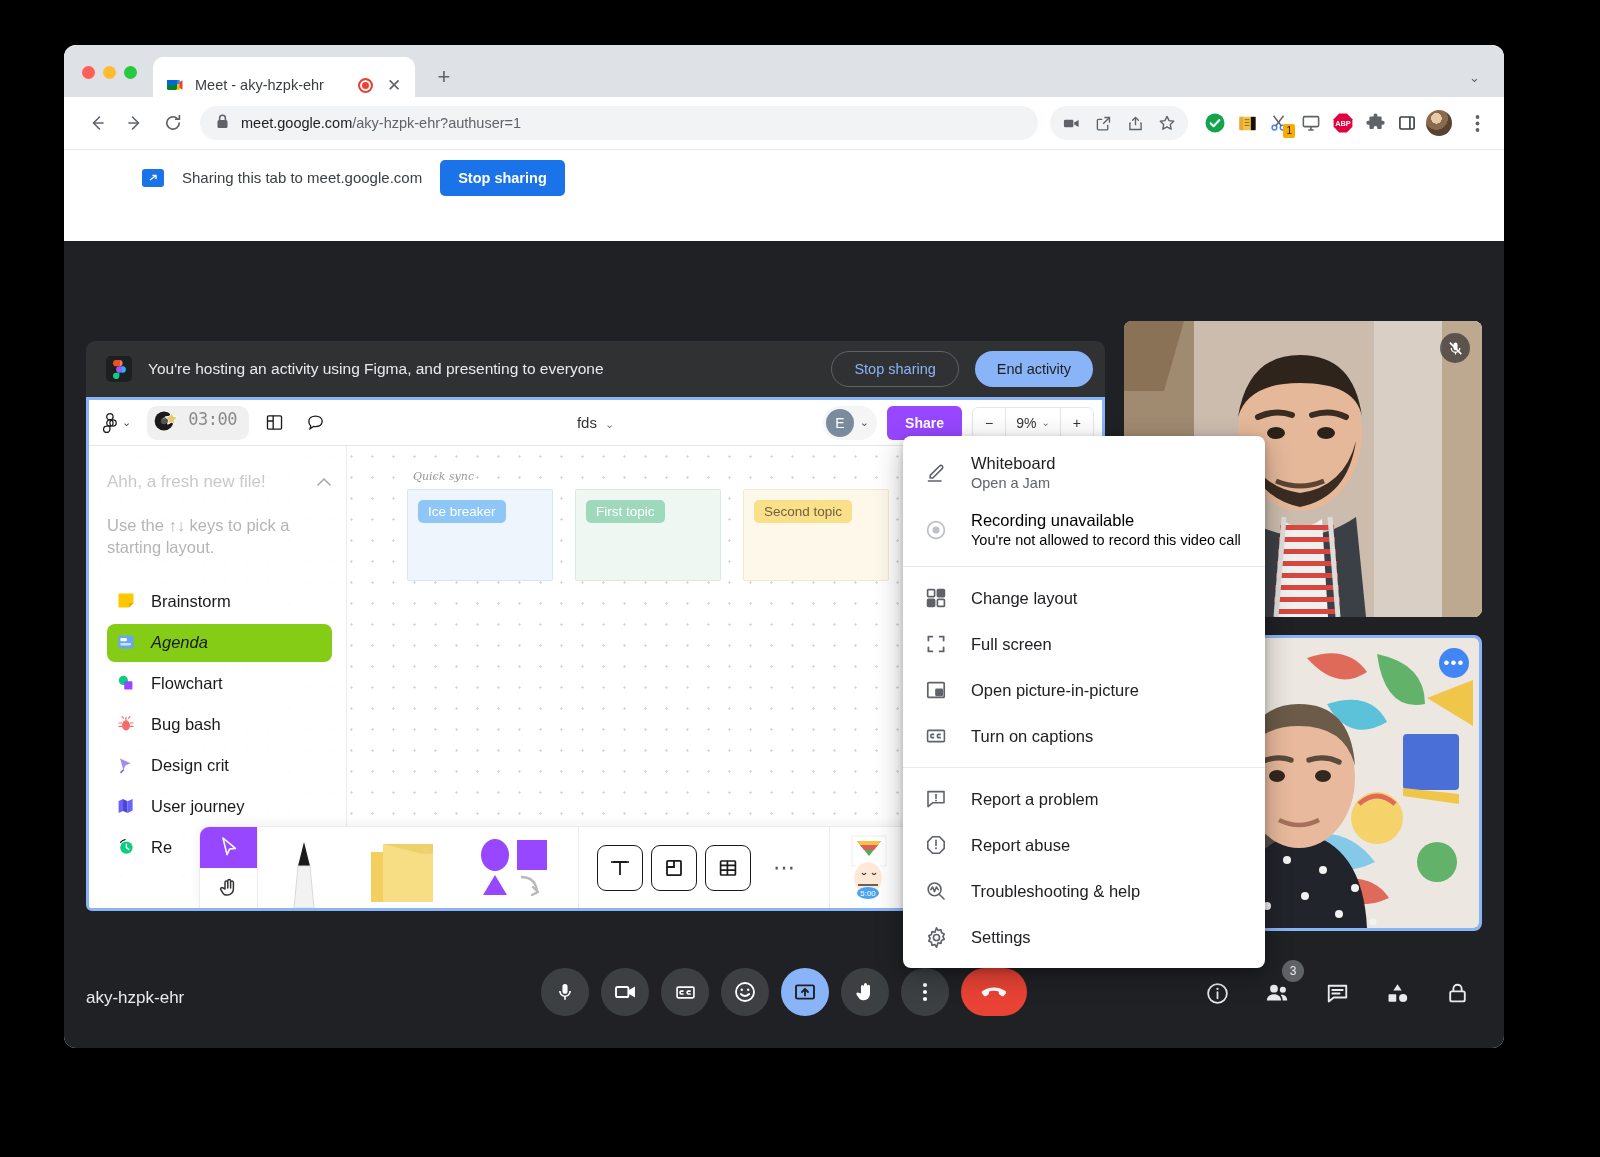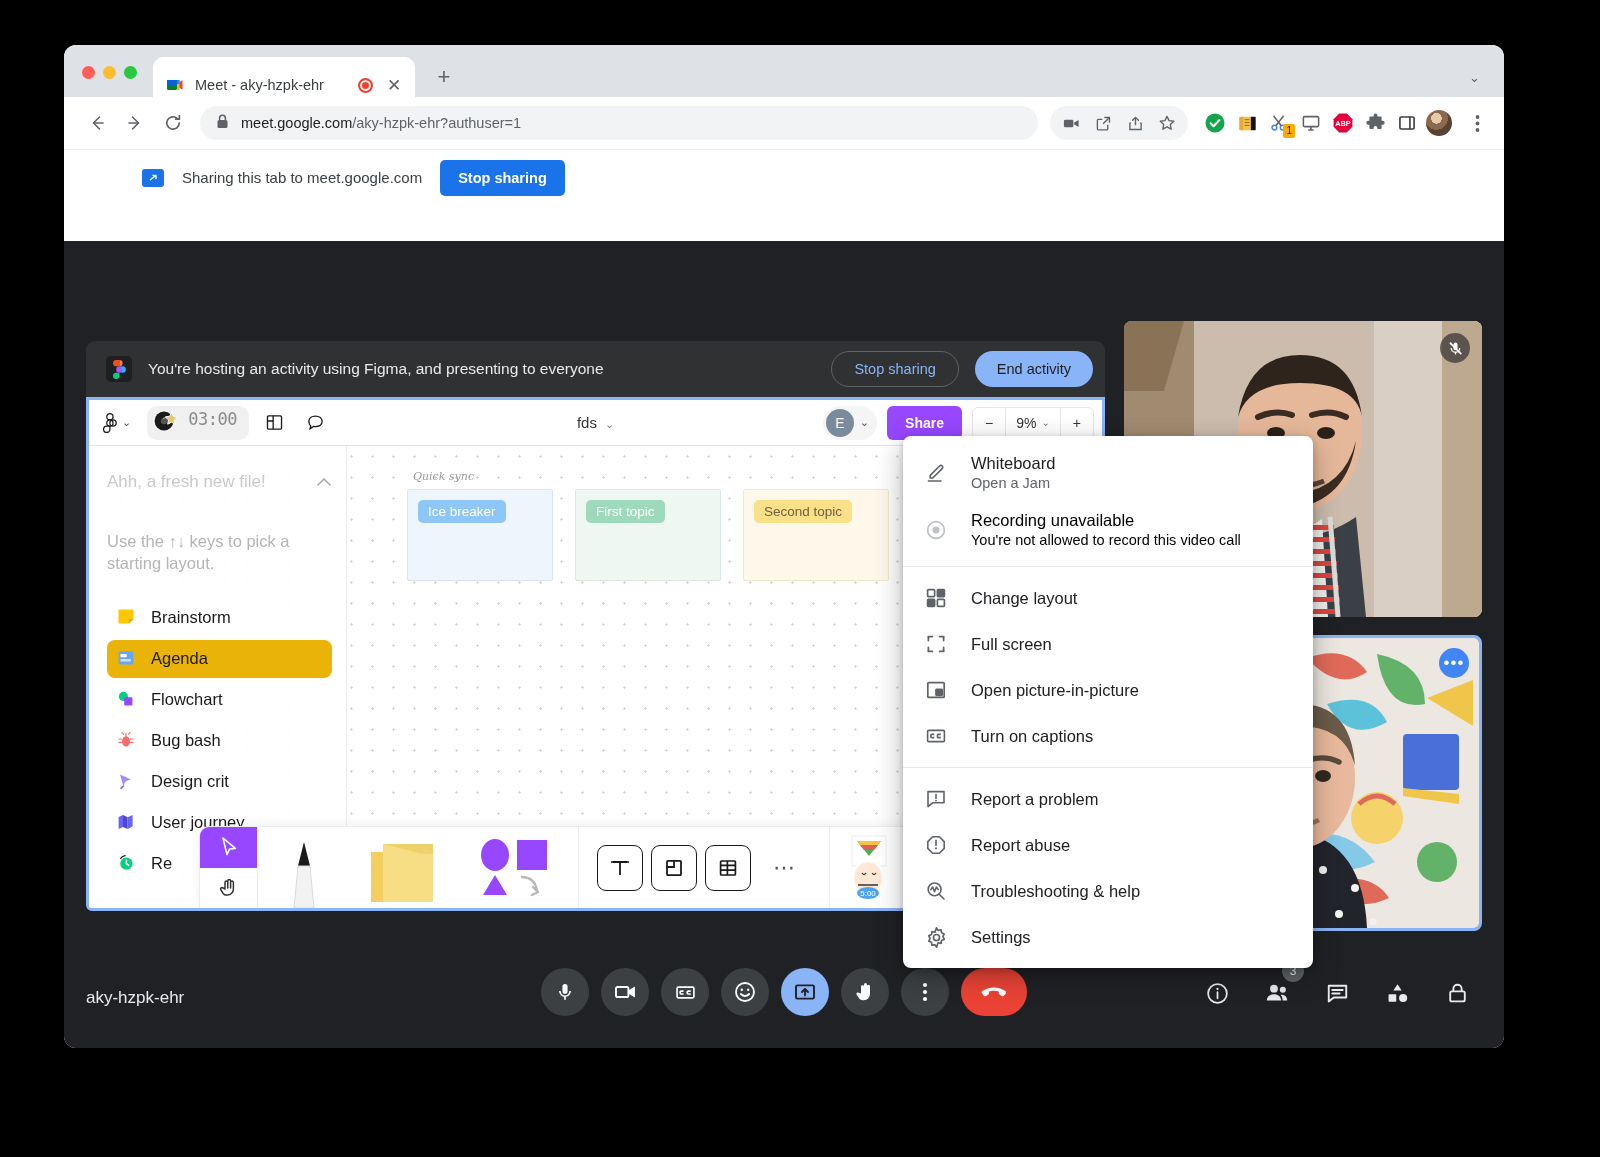--- a/index.html
+++ b/index.html
@@ -267,32 +267,32 @@
   #figma-sidebar {
     position: absolute;
     left: 0; top: 0; width: 258px; bottom: 0;
     background: rgba(255,255,255,0.92);
     border-right: 1px solid #ececec;
     padding: 26px 14px 0 18px;
   }
   #sidebar-heading {
     font-size: 17px; color: #c9c9c9;
     display: flex; align-items: flex-start; justify-content: space-between;
-    margin-bottom: 38px;
+    margin-bottom: 22px;
   }
   #sidebar-sub {
     font-size: 16.5px; color: #b5b5b5;
     line-height: 1.35; margin-bottom: 24px;
   }
   .layout-item {
     display: flex; align-items: center; gap: 14px;
     padding: 9px 10px; border-radius: 8px;
     margin-bottom: 3px;
   }
-  .layout-item.selected { background: #eab308; }
+  .layout-item.selected { background: #84cc16; font-style: italic; }
   .layout-item .li-label { font-size: 16.5px; color: #1a1a1a; }
   .li-icon { width: 20px; height: 20px; flex: none; position: relative; }
 
   #canvas-artboard {
     position: absolute; left: 300px; top: 24px;
     right: 0; height: 250px;
   }
   #quick-sync-label {
     font-family: "DejaVu Serif", serif;
     font-style: italic;
@@ -433,21 +433,21 @@
     background: #5f6368; color: #e8eaed;
     font-size: 12px;
     display: flex; align-items: center; justify-content: center;
     padding: 0 5px;
   }
 
   
   #options-menu {
     position: absolute;
     left: 839px; top: 195px;
-    width: 410px;
+    width: 362px;
     background: #fff;
     border-radius: 8px;
     box-shadow: 0 2px 6px rgba(0,0,0,0.18), 0 8px 28px rgba(0,0,0,0.30);
     padding: 8px 0;
     z-index: 50;
   }
   .menu-item {
     display: flex; align-items: center;
     gap: 22px;
     padding: 10px 18px 10px 20px;

